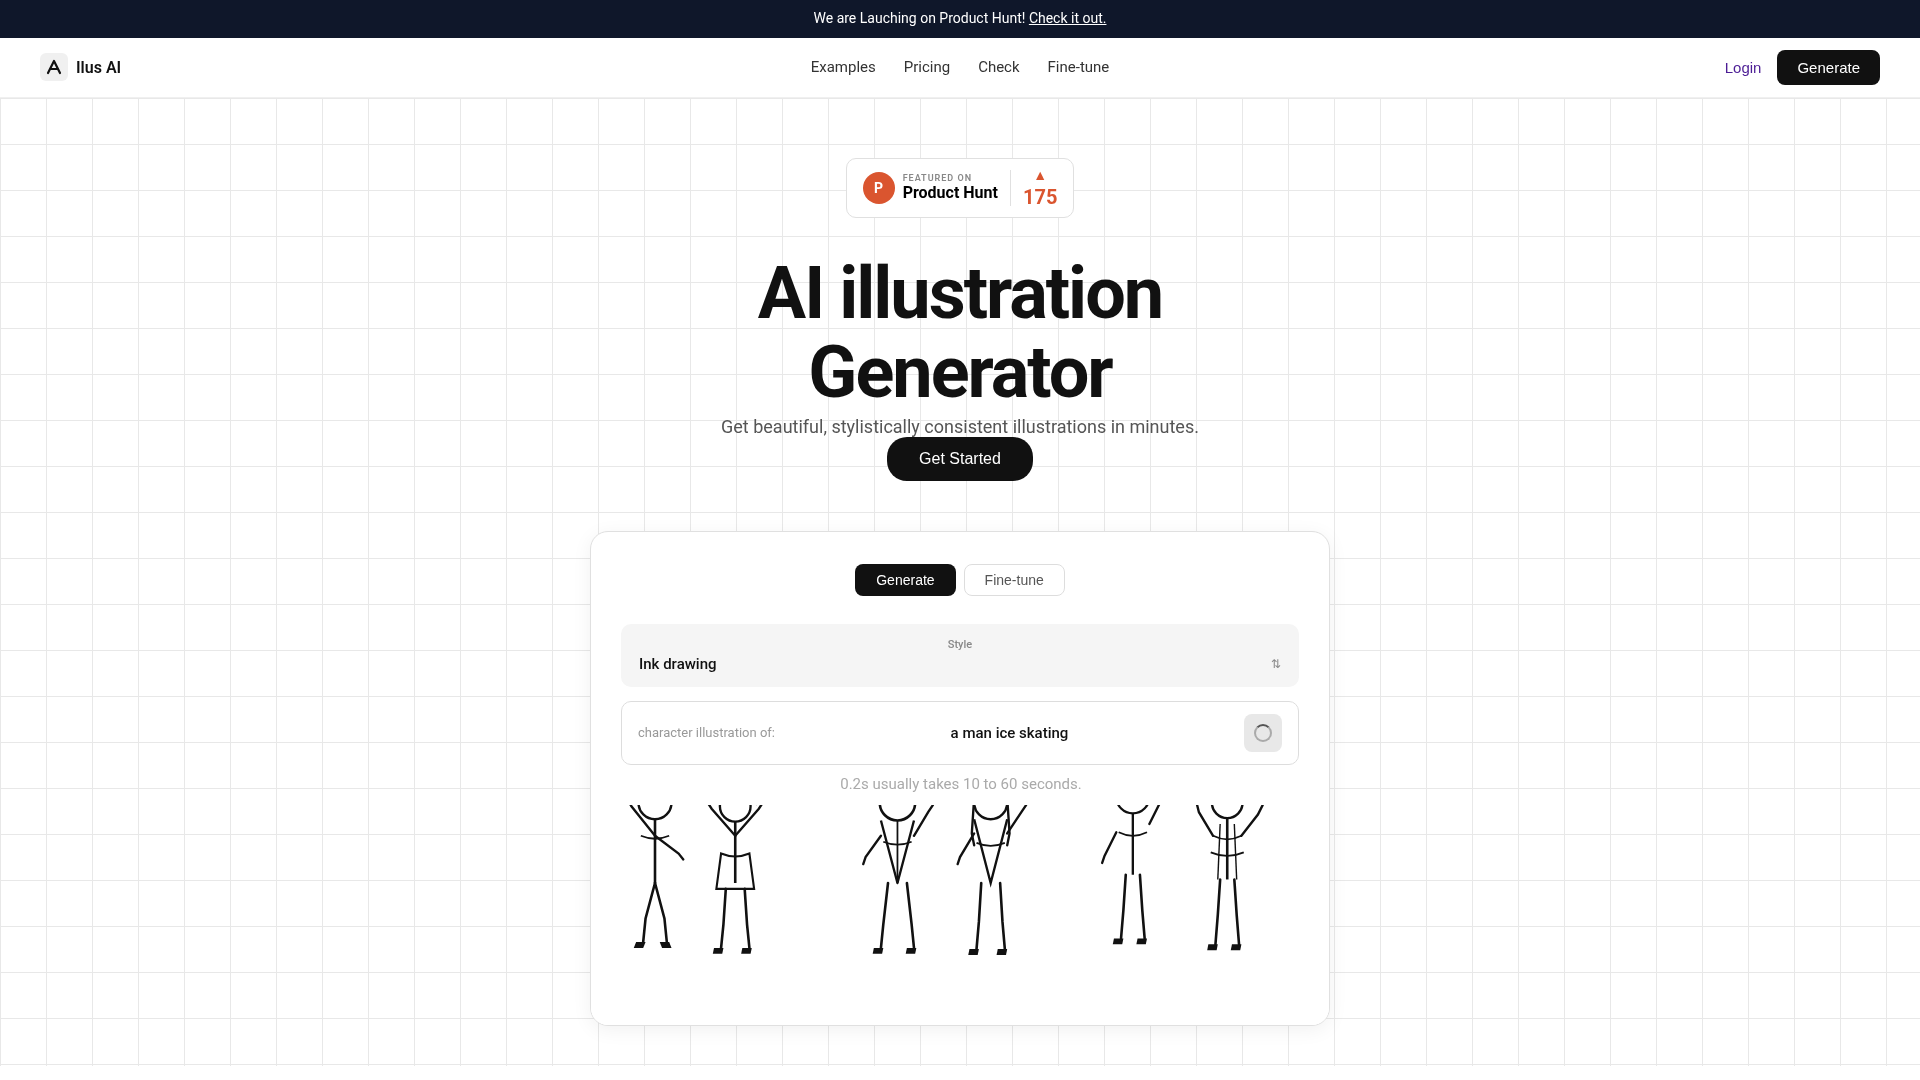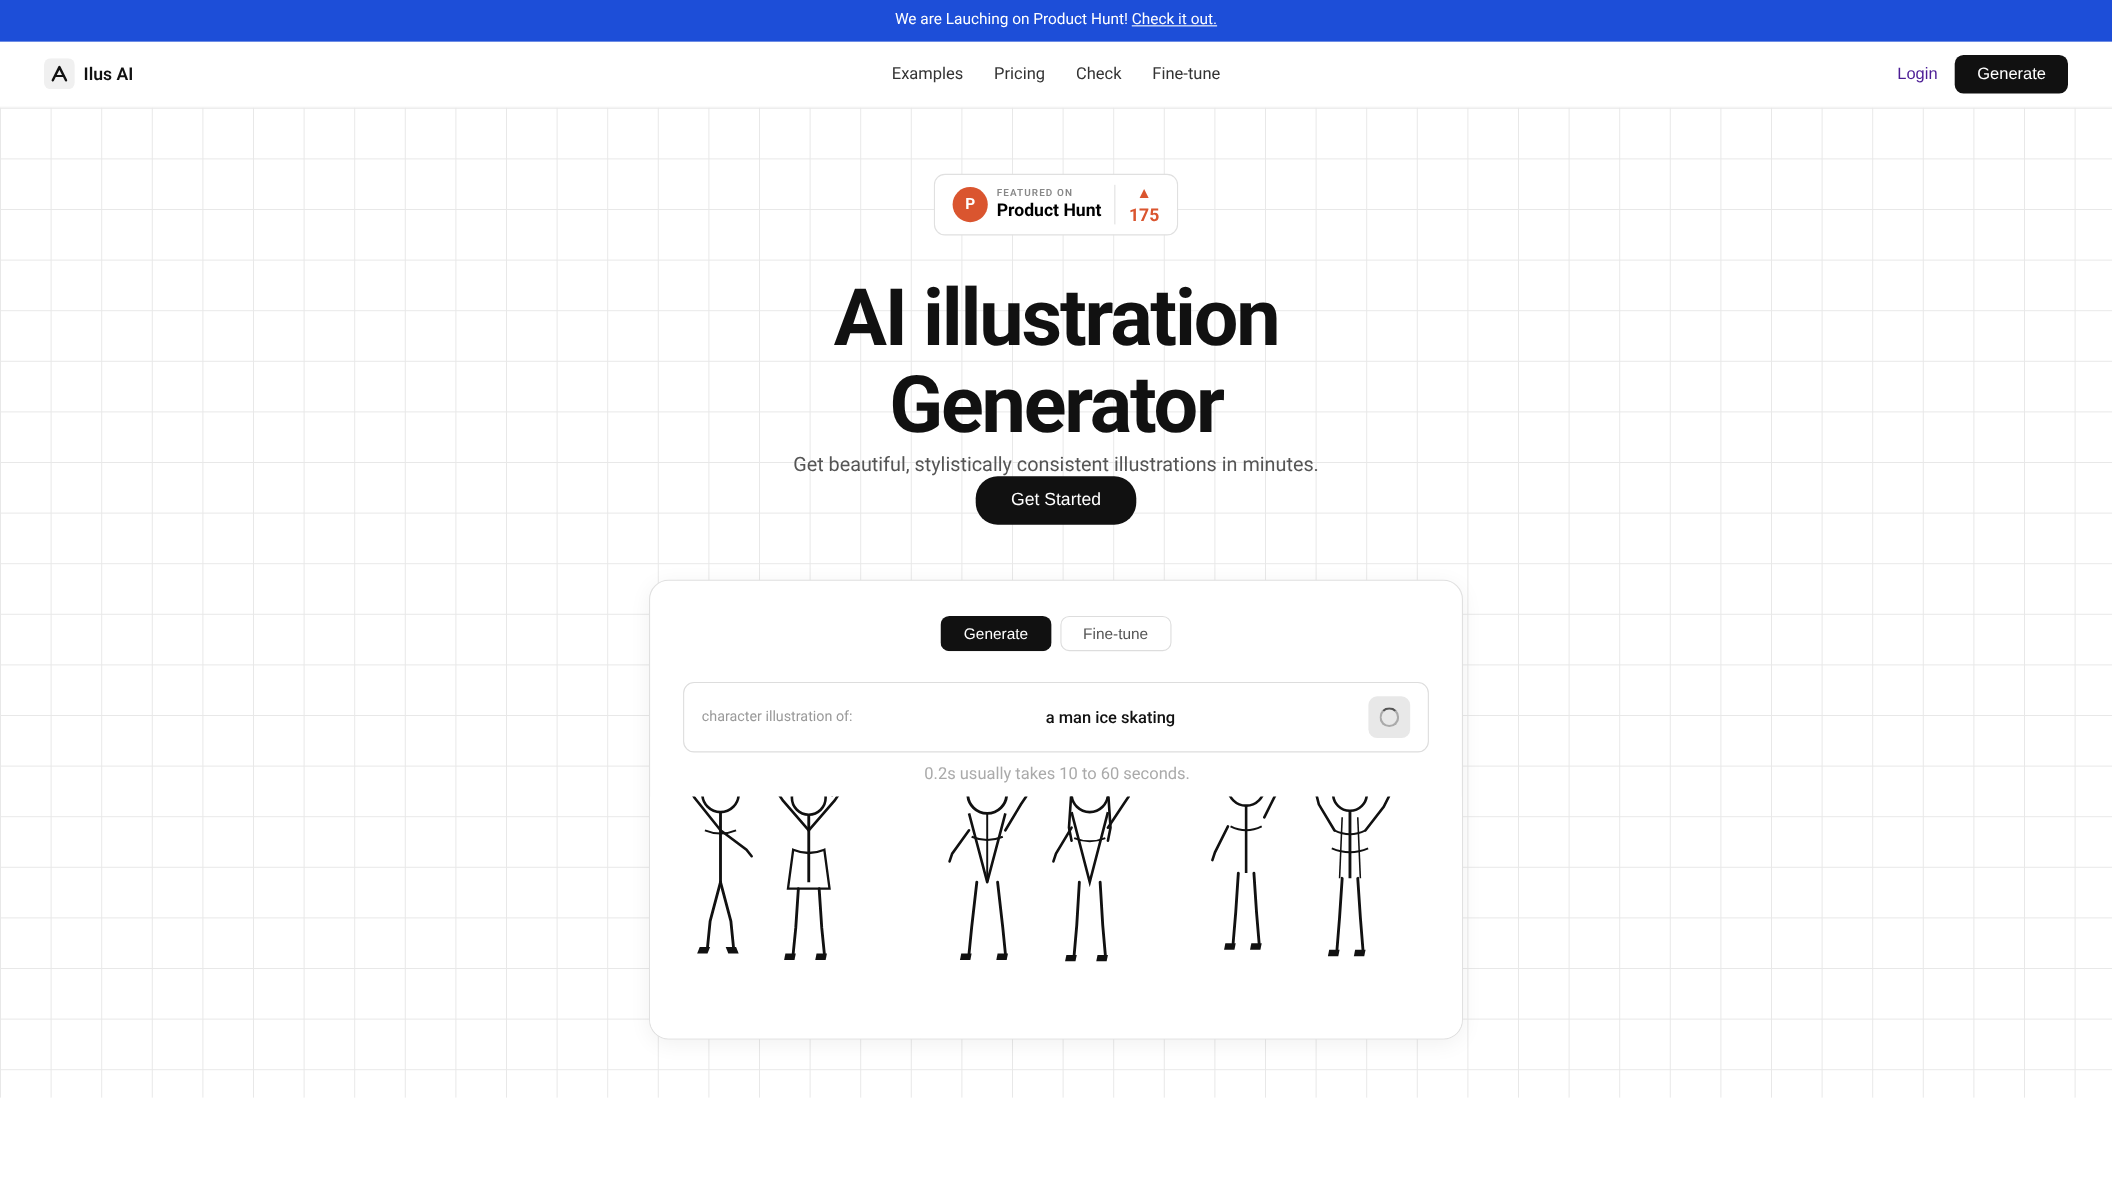--- a/index.html
+++ b/index.html
@@ -5,21 +5,21 @@
     * { margin: 0; padding: 0; box-sizing: border-box; }
     body {
       font-family: -apple-system, BlinkMacSystemFont, 'Segoe UI', Roboto, sans-serif;
       background: #ffffff;
       color: #111;
       overflow-x: hidden;
     }
 
     
     .announcement-bar {
-      background: #1d4ed8;
+      background: #0f172a;
       color: #fff;
       text-align: center;
       padding: 9px 20px;
       font-size: 14px;
       line-height: 1.4;
     }
     .announcement-bar a {
       color: #fff;
       text-decoration: underline;
       cursor: pointer;
@@ -153,21 +153,21 @@
       display: flex;
       flex-direction: column;
       align-items: center;
       gap: 2px;
     }
     .ph-arrow {
       color: #DA552F;
       font-size: 14px;
     }
     .ph-count {
-      font-size: 16px;
+      font-size: 20px;
       font-weight: 700;
       color: #DA552F;
     }
 
     
     .hero-title {
       font-size: 72px;
       font-weight: 700;
       line-height: 1.1;
       letter-spacing: -2px;
@@ -382,20 +382,27 @@
     <button class="get-started-btn">Get Started</button>
 
     
     <div class="demo-container">
 
       <div class="demo-tabs">
         <button class="demo-tab active">Generate</button>
         <button class="demo-tab inactive">Fine-tune</button>
       </div>
 
+      <div class="style-selector">
+        <div class="style-label">Style</div>
+        <div class="style-value">
+          <span>Ink drawing</span>
+          <span class="style-chevron">⇅</span>
+        </div>
+      </div>
 
       <div class="prompt-row">
         <span class="prompt-prefix">character illustration of:</span>
         <span class="prompt-text">a man ice skating</span>
         <button class="generate-icon-btn">
           <div class="spinner"></div>
         </button>
       </div>
 
       <div class="time-hint">0.2s usually takes 10 to 60 seconds.</div>

